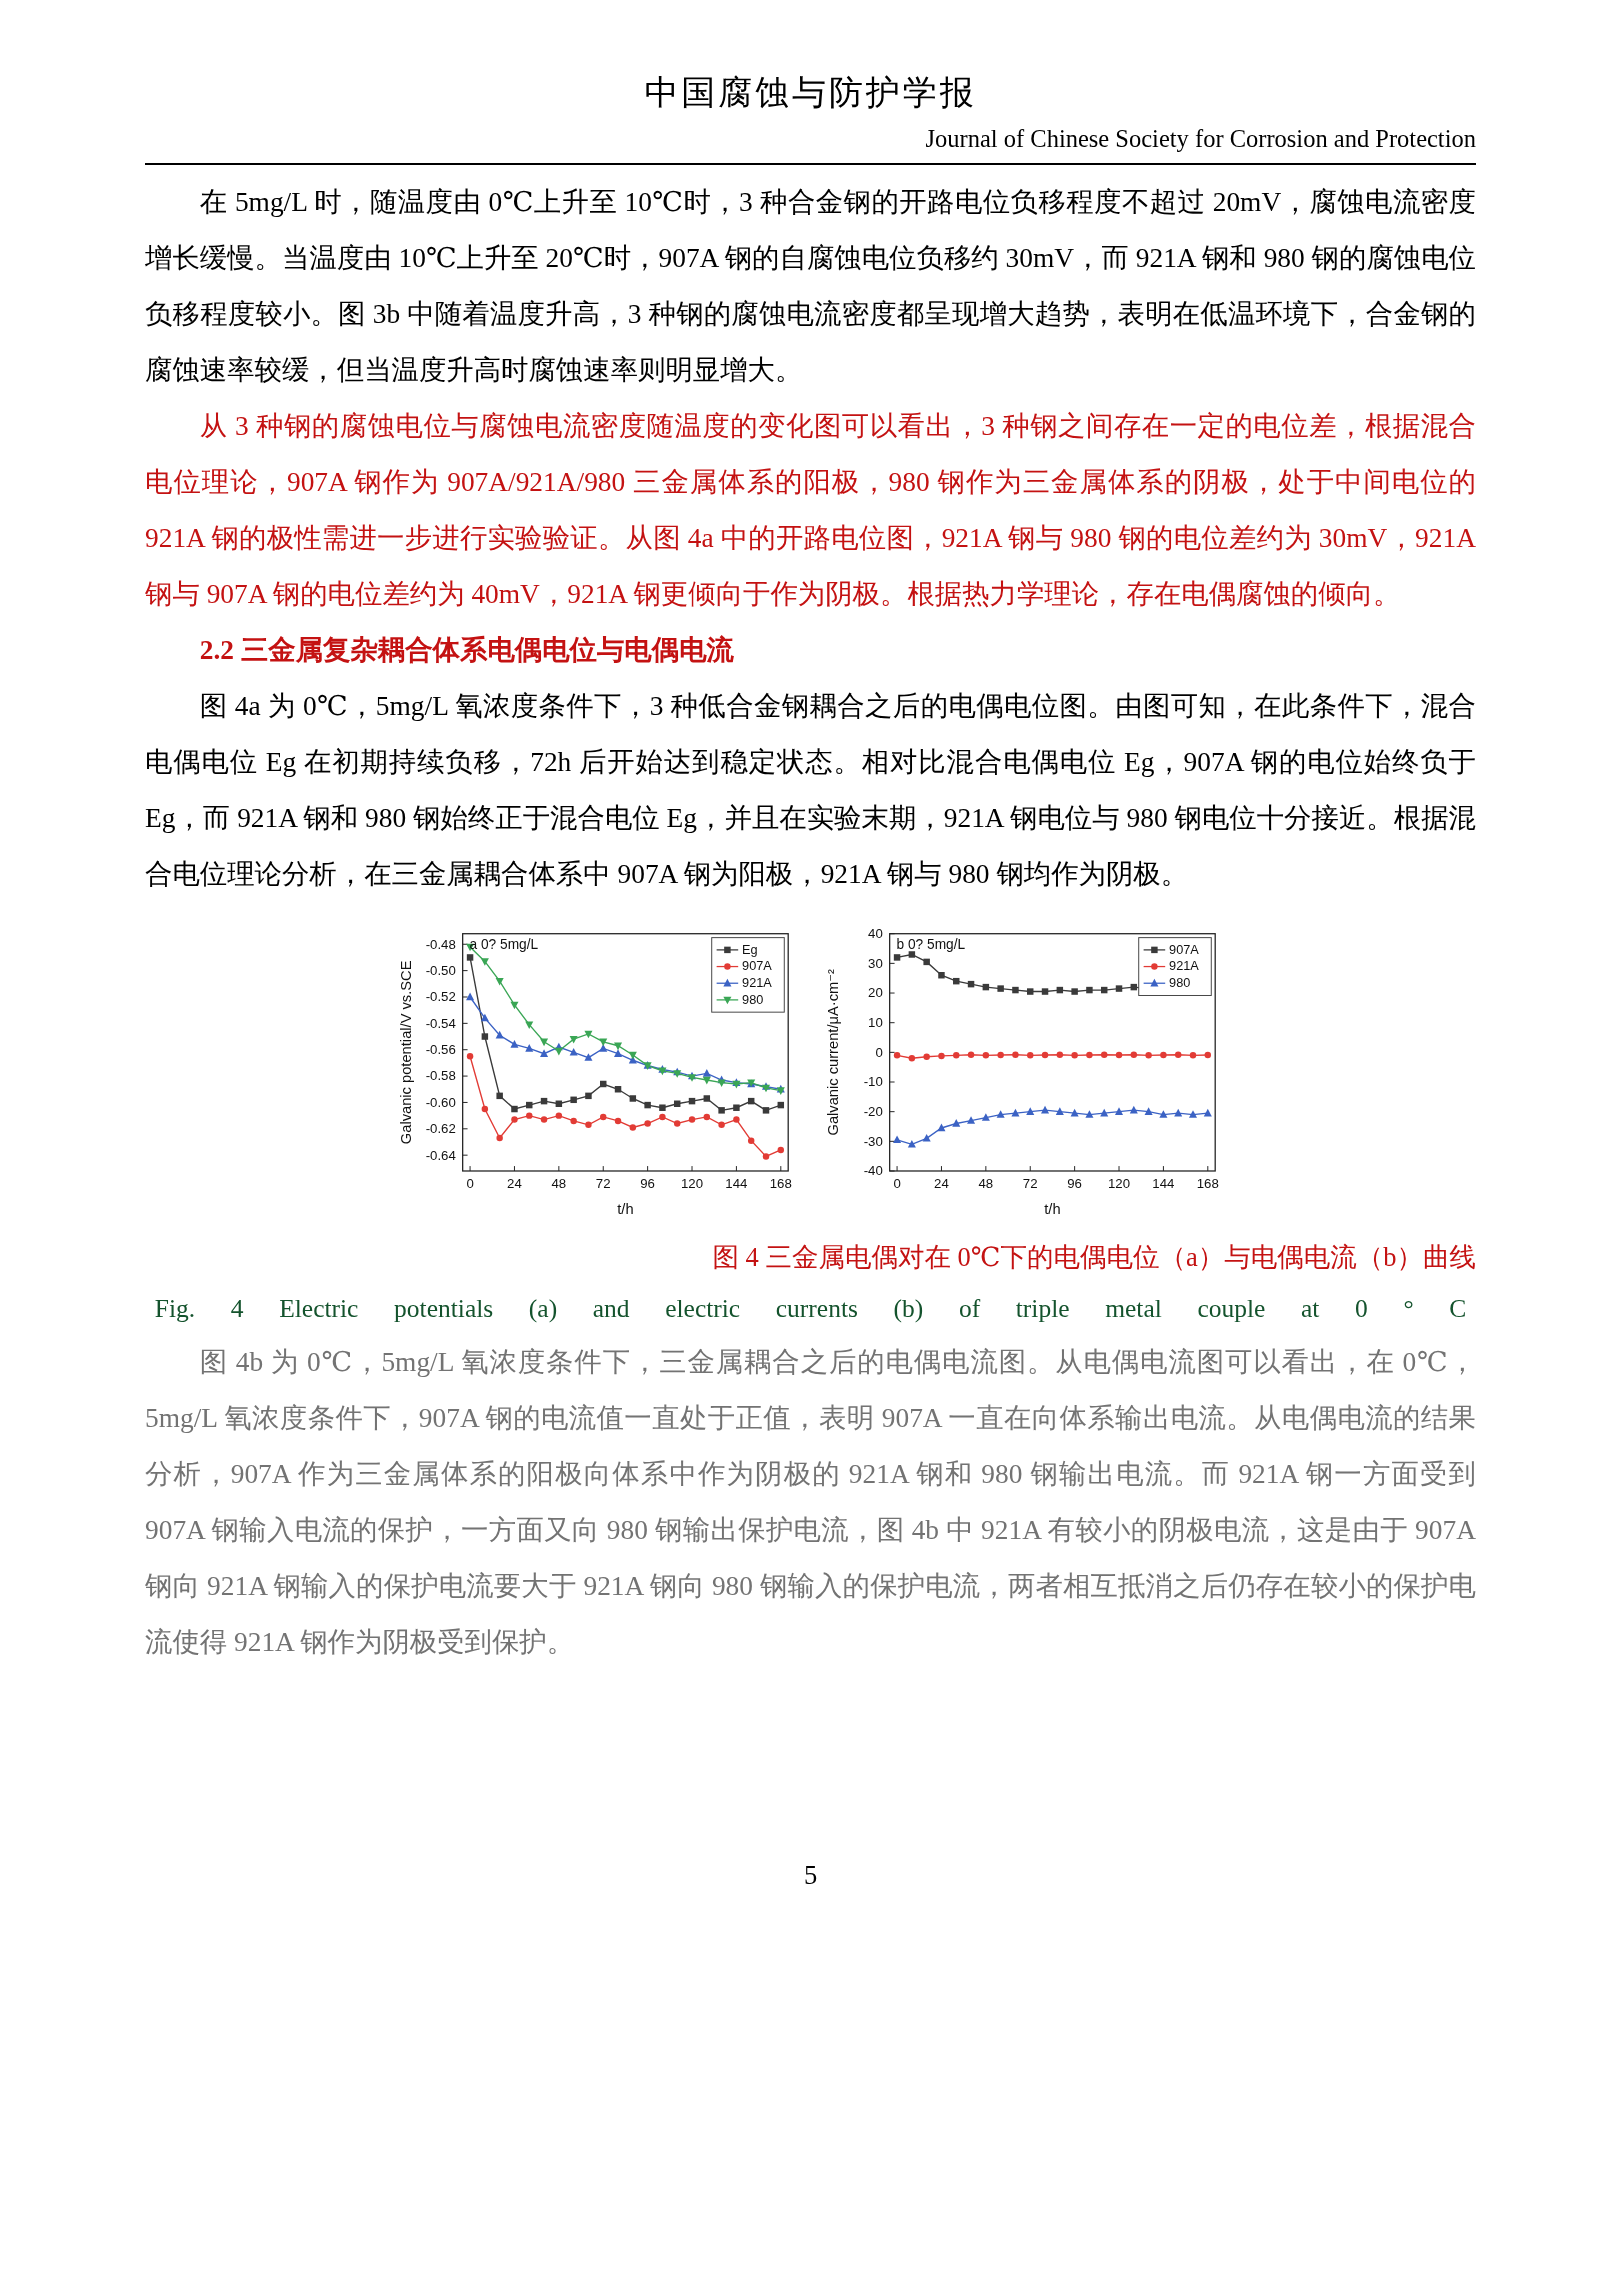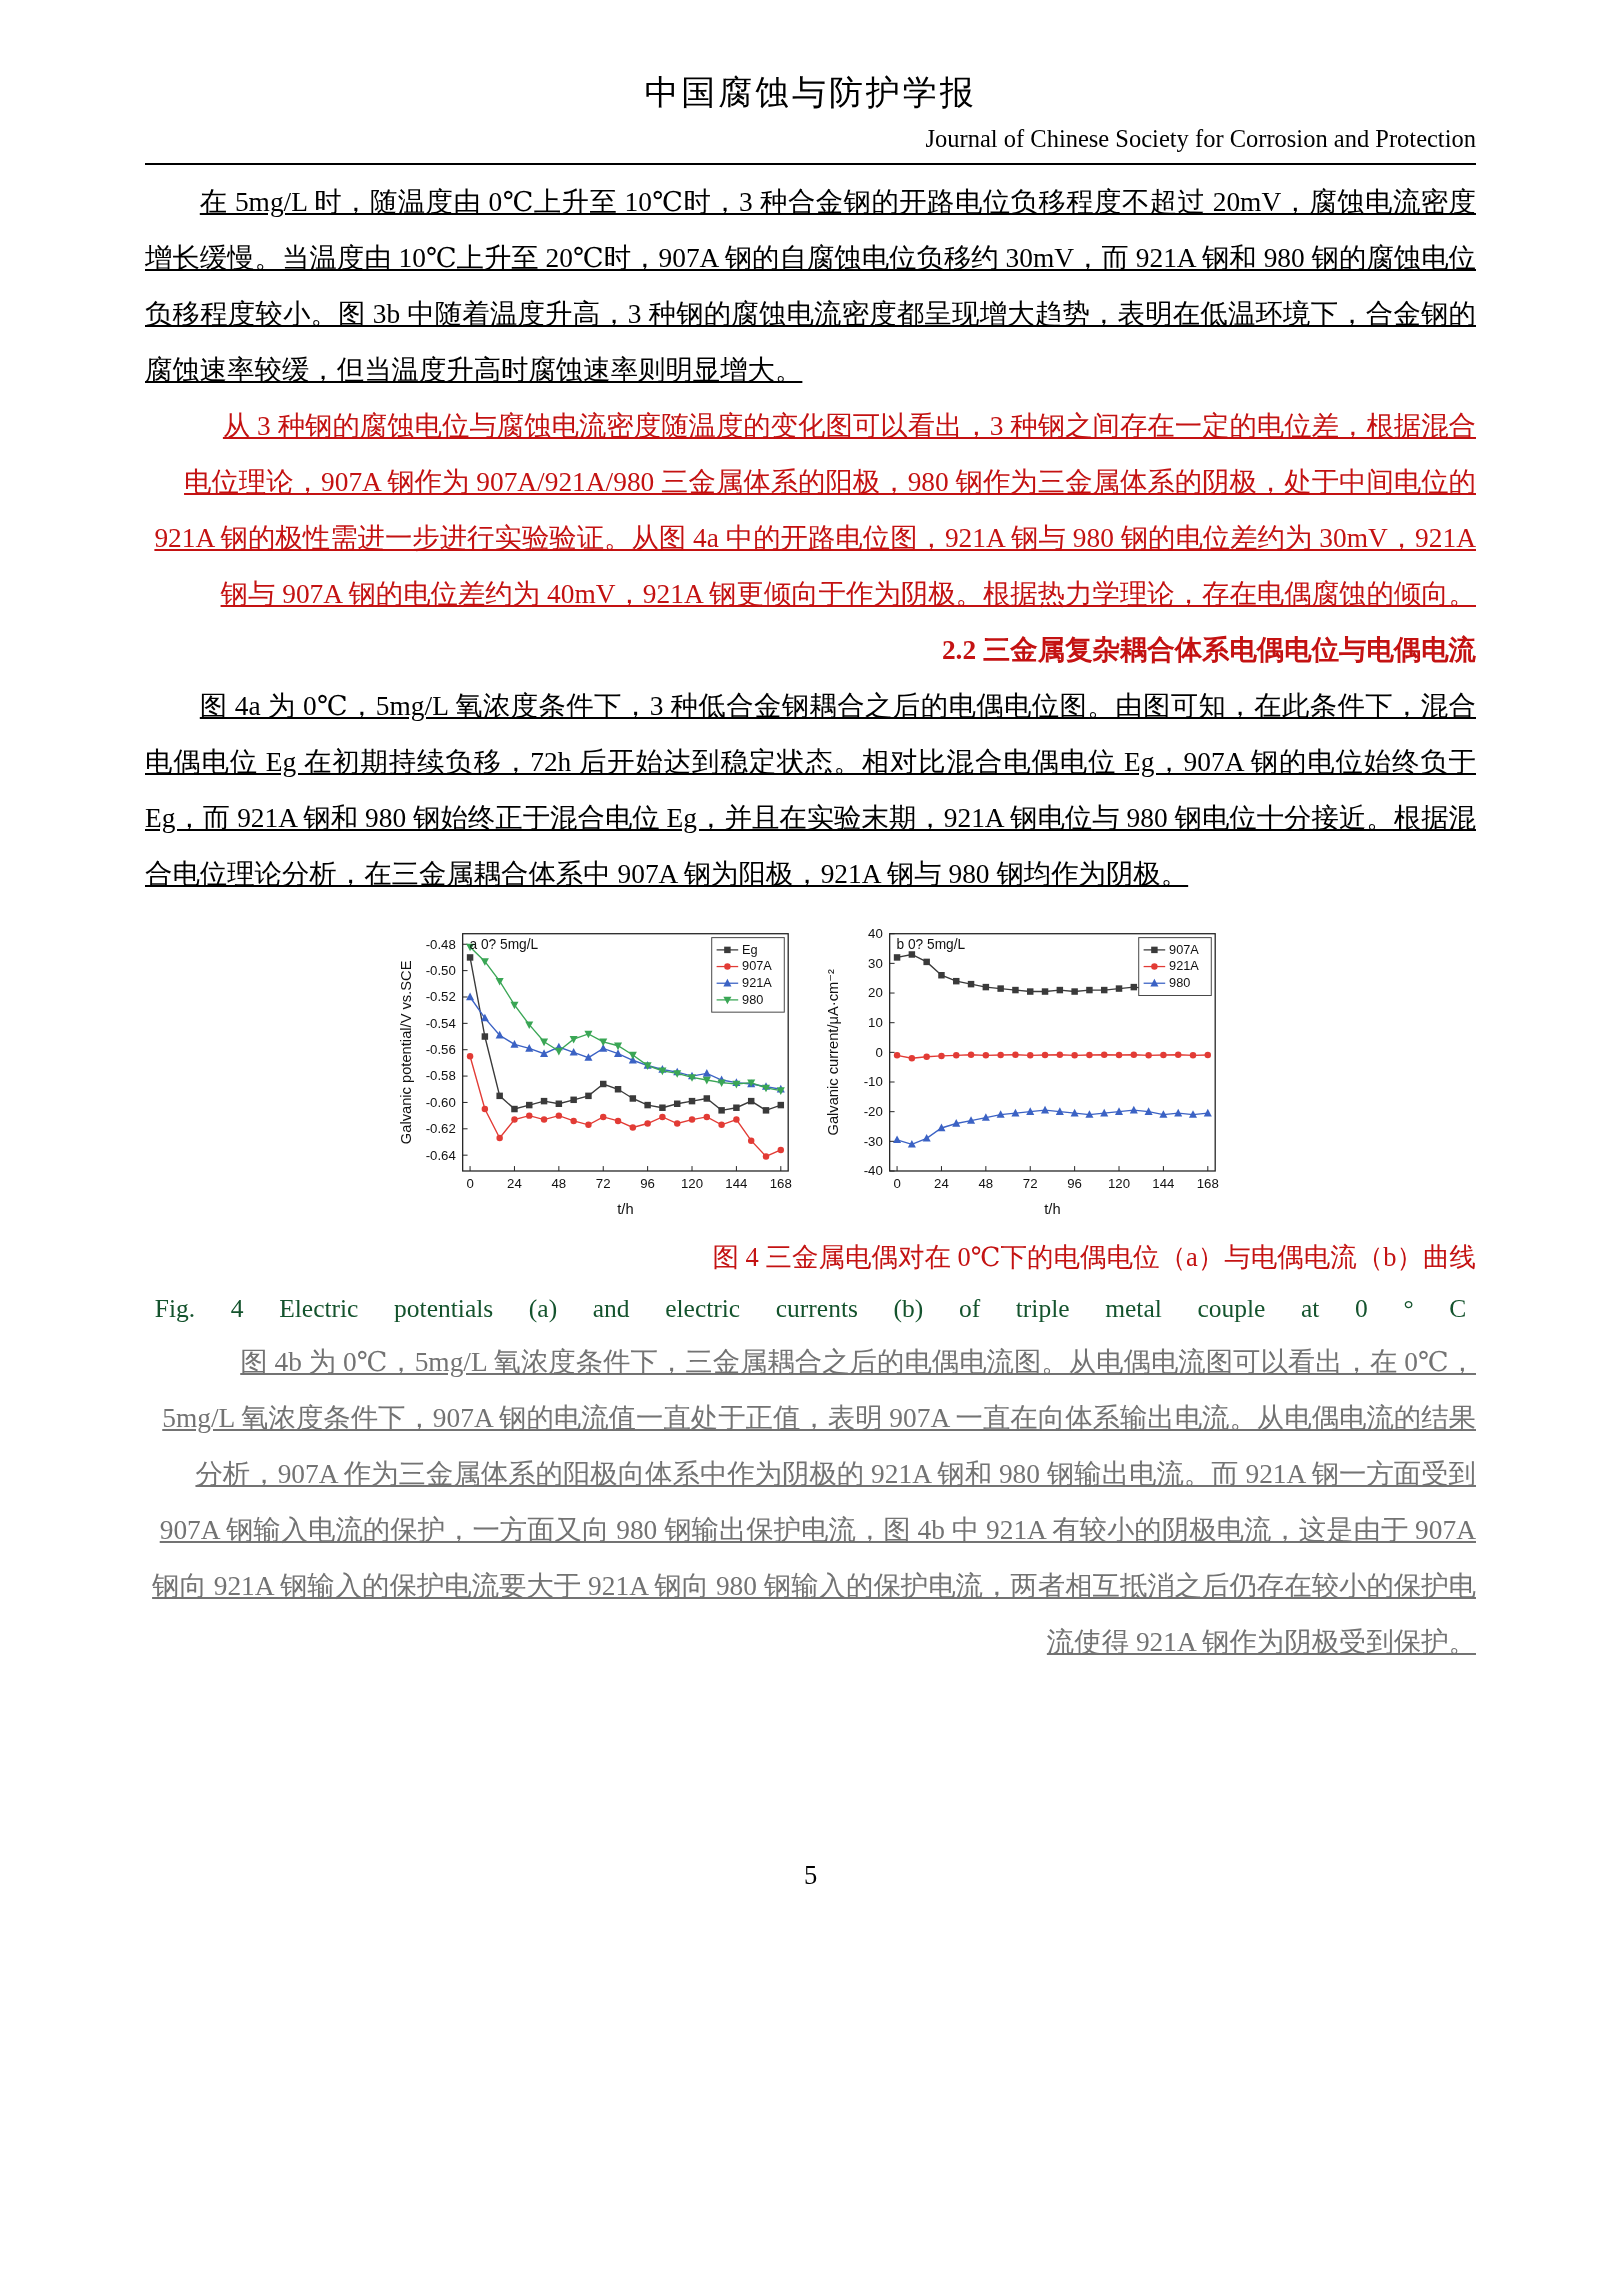--- a/index.html
+++ b/index.html
@@ -12,22 +12,22 @@
     overflow: hidden;
     font-family: "Liberation Serif", "DejaVu Serif", serif;
     color: #000;
   }
   .content { padding: 69px 145px 0 145px; }
   .title-zh { text-align: center; font-size: 34px; letter-spacing: 2.9px; line-height: 47px; }
   .title-en { text-align: right; font-size: 24.5px; line-height: 33px; margin-top: 5.9px; }
   .rule { border-bottom: 2.5px solid #000; margin-top: 7.8px; }
   main { margin-top: 9.8px; }
   .body-text { font-size: 27.4px; line-height: 56px; text-align: justify; }
-  .indent { text-indent: 2em; text-decoration: underline; }
-  .red { color: #c41212; text-align: right; }
+  .indent { text-indent: 2em; }
+  .red { color: #c41212; }
   .section-heading { font-size: 27.4px; line-height: 56px; font-weight: bold; text-indent: 2em; }
   .figure-row { display: flex; justify-content: center; align-items: flex-start; gap: 25.5px; margin-top: 11.8px; }
   .caption { text-align: right; font-size: 26.5px; line-height: 51px; margin-top: 5.9px; }
   .caption-en { font-size: 25.5px; line-height: 51px; text-align: justify; text-align-last: justify; padding: 0 9.8px; }
   .page-number { position: absolute; top: 1860px; left: 0; width: 100%; text-align: center; font-size: 26.5px; }
   
   .tick-label { font: 13.5px "Liberation Sans", "DejaVu Sans", sans-serif; fill: #111; }
   .axis-label { font: 15px "Liberation Sans", "DejaVu Sans", sans-serif; fill: #111; }
   .panel-label { font: 14px "Liberation Sans", "DejaVu Sans", sans-serif; fill: #111; }
   .legend-label { font: 13px "Liberation Sans", "DejaVu Sans", sans-serif; fill: #111; }

